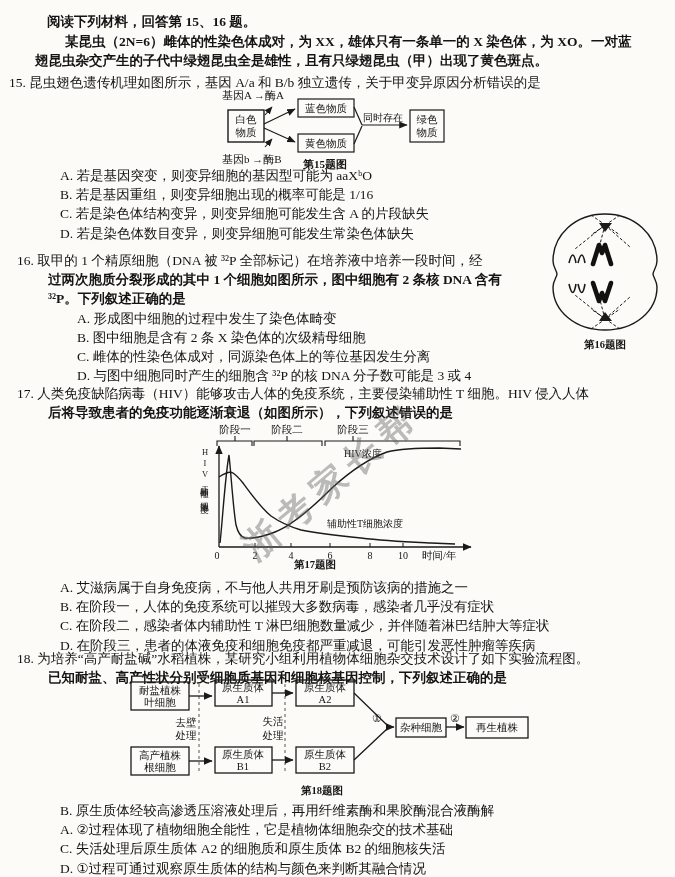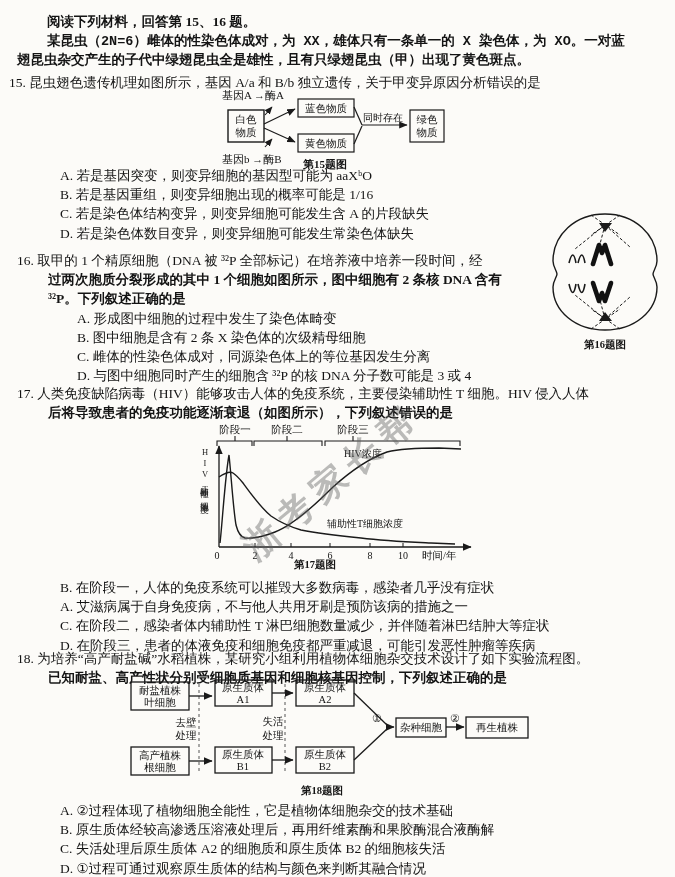--- a/index.html
+++ b/index.html
@@ -29,21 +29,21 @@
     color:rgba(95,95,95,0.42); white-space:nowrap; pointer-events:none;
   }
 </style>
 </head>
 <body>
 
 <div class="page">
 
   <div class="abs note line" style="left:47px; top:12px;">阅读下列材料，回答第 15、16 题。</div>
 
-  <div class="abs intro" style="left:17px; top:32px;font-family:Liberation Mono, monospace;">
+  <div class="abs intro" style="left:35px; top:32px;">
     <div class="line first">某昆虫（2N=6）雌体的性染色体成对，为 XX，雄体只有一条单一的 X 染色体，为 XO。一对蓝</div>
     <div class="line">翅昆虫杂交产生的子代中绿翅昆虫全是雄性，且有只绿翅昆虫（甲）出现了黄色斑点。</div>
   </div>
 
   <div class="abs line" style="left:9px; top:73px;">15. 昆虫翅色遗传机理如图所示，基因 A/a 和 B/b 独立遗传，关于甲变异原因分析错误的是</div>
 
   <svg class="abs" style="left:208px; top:88px;" width="262" height="84" viewBox="0 0 262 84">
     <defs>
       <marker id="ah15" markerWidth="8" markerHeight="6" refX="6.5" refY="3" orient="auto">
         <polygon points="0 0, 7 3, 0 6" fill="#1a1a1a"></polygon>
@@ -165,22 +165,22 @@
              C 76,79 86,93 96,101 C 106,108 116,112 126,115
              C 146,119 166,121 186,123 C 210,126 235,127 256,128 L 280,129" fill="none" stroke="#1a1a1a" stroke-width="1.4"></path>
     <text x="169" y="42" font-size="10">HIV浓度</text>
     <text x="152" y="112" font-size="10">辅助性T细胞浓度</text>
     <text x="140" y="153" font-size="10.5" text-anchor="middle" class="cap">第17题图</text>
   </svg>
 
   <div class="abs ylabel" style="left:200px; top:447px; height:100px;">HIV和辅助性T细胞浓度</div>
 
   <div class="abs optblock" style="left:60px; top:578px;">
+    <div class="line">A. 艾滋病属于自身免疫病，不与他人共用牙刷是预防该病的措施之一</div>
     <div class="line">B. 在阶段一，人体的免疫系统可以摧毁大多数病毒，感染者几乎没有症状</div>
-    <div class="line">A. 艾滋病属于自身免疫病，不与他人共用牙刷是预防该病的措施之一</div>
     <div class="line">C. 在阶段二，感染者体内辅助性 T 淋巴细胞数量减少，并伴随着淋巴结肿大等症状</div>
     <div class="line">D. 在阶段三，患者的体液免疫和细胞免疫都严重减退，可能引发恶性肿瘤等疾病</div>
   </div>
 
   <div class="abs qblock" style="left:17px; top:649px;">
     <div class="line">18. 为培养“高产耐盐碱”水稻植株，某研究小组利用植物体细胞杂交技术设计了如下实验流程图。</div>
     <div class="line cont">已知耐盐、高产性状分别受细胞质基因和细胞核基因控制，下列叙述正确的是</div>
   </div>
 
   <svg class="abs" style="left:122px; top:678px;" width="432" height="120" viewBox="0 0 432 120">
@@ -230,21 +230,21 @@
     <line x1="232" y1="15" x2="266" y2="48" stroke="#1a1a1a" stroke-width="1.3"></line>
     <line x1="232" y1="82" x2="266" y2="50" stroke="#1a1a1a" stroke-width="1.3"></line>
     <line x1="266" y1="49" x2="272" y2="49" stroke="#1a1a1a" stroke-width="1.3" marker-end="url(#ah18)"></line>
     <line x1="324" y1="49" x2="342" y2="49" stroke="#1a1a1a" stroke-width="1.3" marker-end="url(#ah18)"></line>
     <text x="255" y="44" font-size="11" text-anchor="middle">①</text>
     <text x="333" y="44" font-size="11" text-anchor="middle">②</text>
     <text x="200" y="116" font-size="10.5" text-anchor="middle" class="cap">第18题图</text>
   </svg>
 
   <div class="abs optblock" style="left:60px; top:801px;">
+    <div class="line">B. 原生质体经较高渗透压溶液处理后，再用纤维素酶和果胶酶混合液酶解</div>
     <div class="line">A. ②过程体现了植物细胞全能性，它是植物体细胞杂交的技术基础</div>
-    <div class="line">B. 原生质体经较高渗透压溶液处理后，再用纤维素酶和果胶酶混合液酶解</div>
     <div class="line">C. 失活处理后原生质体 A2 的细胞质和原生质体 B2 的细胞核失活</div>
     <div class="line">D. ①过程可通过观察原生质体的结构与颜色来判断其融合情况</div>
   </div>
 
   <div class="abs watermark" style="left:248px; top:528px;">浙考家长帮</div>
 
 </div>
 
 </body></html>

